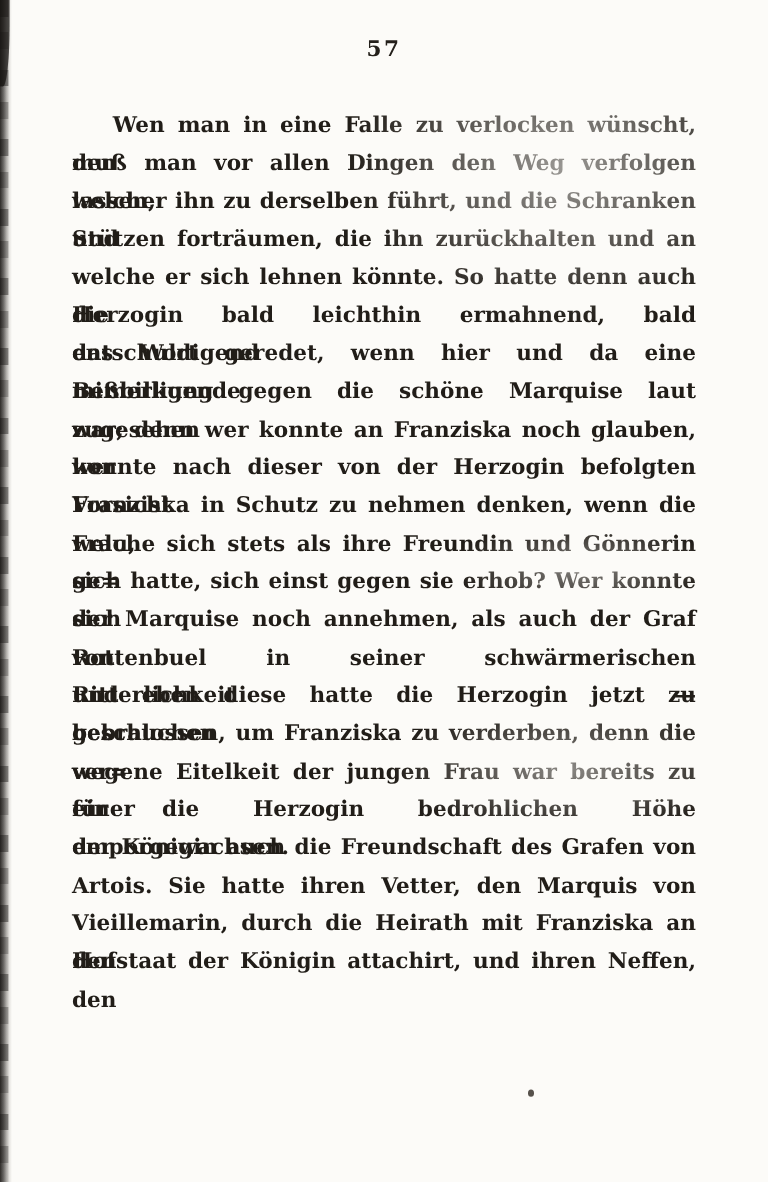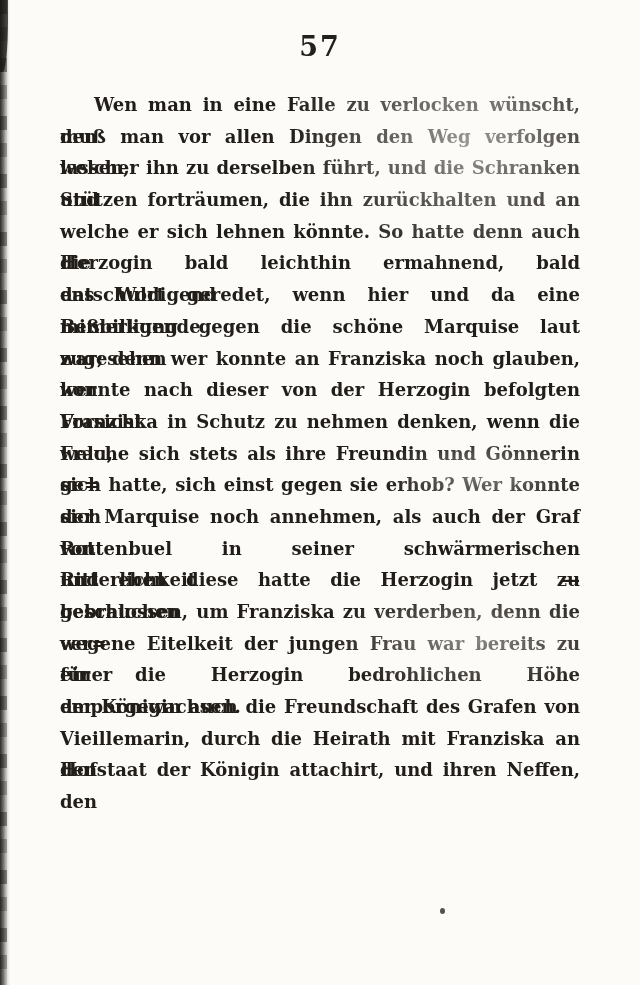--- a/index.html
+++ b/index.html
@@ -51,21 +51,21 @@
       625px 700px 0 0 #b5afa5, 48px 702px 0 0 #c2bcb2, 200px 941px 0 0 #b0aaa0,
       362px 956px 0 0 #beb8ae, 482px 940px 0 0 #b5afa5, 590px 862px 0 0 #aaa49b,
       120px 962px 0 0 #c2bcb2, 300px 122px 0 0 #c6c0b6, 572px 585px 0 1px #cac4ba,
       35px 250px 0 0 #b0aaa0, 604px 22px 0 0 #b5afa5, 585px 76px 0 0 #9b958c,
       8px 575px 0 1px #55504a, 30px 640px 0 0 #8d8press;
   }
 
   .page-number {
     position: absolute; top: 31px; left: 60px; width: 520px;
     text-align: center;
-    font-size: 27px;
+    font-size: 18px;
     font-weight: bold;
     letter-spacing: 2px;
     color: #24201b;
   }
 
   .textblock {
     position: absolute; left: 60px; top: 89px; width: 520px;
     font-size: 18px;
     font-weight: bold;
     line-height: 31.7px;
@@ -120,20 +120,21 @@
     <div class="line">Franziska in Schutz zu nehmen denken, wenn die Frau,</div>
     <div class="line">welche sich stets als ihre Freundin und Gönnerin ge=</div>
     <div class="line">sich hatte, sich einst gegen sie erhob? Wer konnte sich</div>
     <div class="line">der Marquise noch annehmen, als auch der Graf von</div>
     <div class="line">Rottenbuel in seiner schwärmerischen Ritterlichkeit —</div>
     <div class="line">und eben diese hatte die Herzogin jetzt zu gebrauchen</div>
     <div class="line">beschlossen, um Franziska zu verderben, denn die ver=</div>
     <div class="line">wegene Eitelkeit der jungen Frau war bereits zu einer</div>
     <div class="line">für die Herzogin bedrohlichen Höhe emporgewachsen.</div>
     <div class="line">der Königin auch die Freundschaft des Grafen von</div>
+    <div class="line">Artois. Sie hatte ihren Vetter, den Marquis von</div>
     <div class="line">Vieillemarin, durch die Heirath mit Franziska an den</div>
     <div class="line">Hofstaat der Königin attachirt, und ihren Neffen, den</div>
   </div>
 
   <div class="fade fade1"></div>
   <div class="fade fade2"></div>
   <div class="fade fade3"></div>
   <div class="fade fade4"></div>
 
   <div class="ink-dot"></div>

